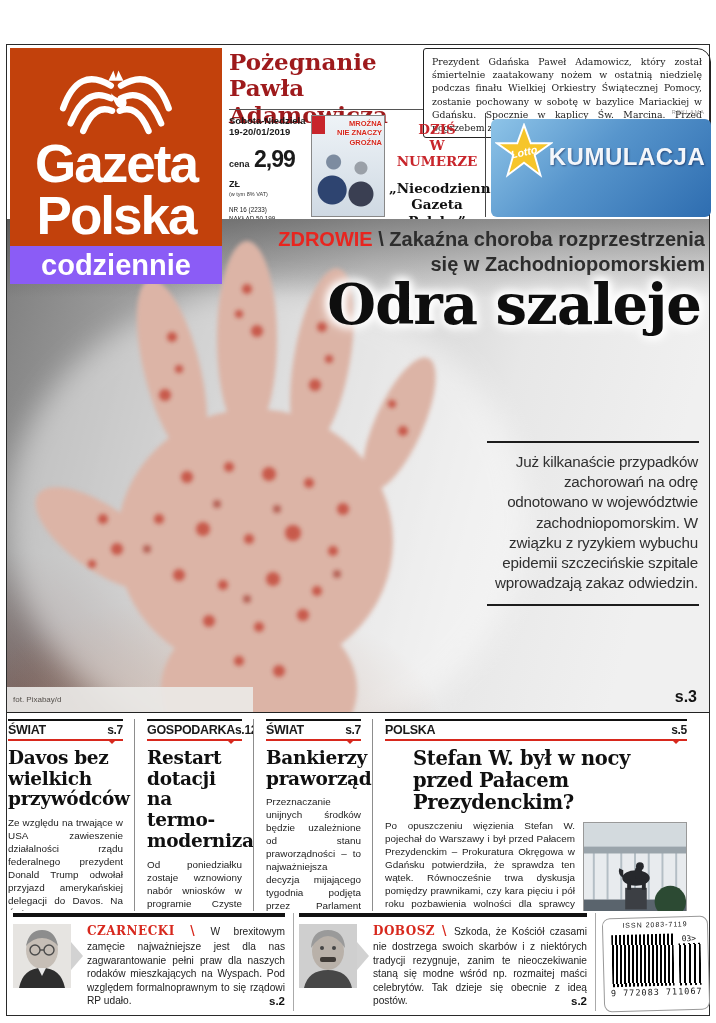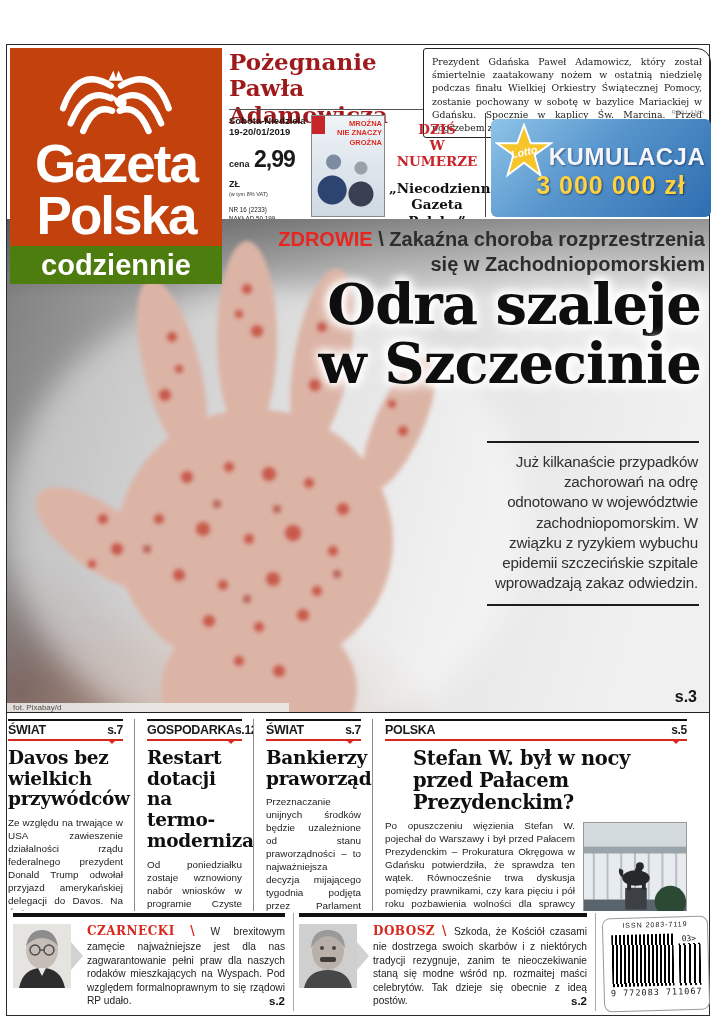--- a/index.html
+++ b/index.html
@@ -5,21 +5,21 @@
   * { margin:0; padding:0; box-sizing:border-box; }
   html,body { background:#fff; }
   body { font-family:"Liberation Sans", sans-serif; color:#1a1a1a; }
   .page { position:relative; width:716px; height:1023px; background:#fff; overflow:hidden; }
   .frame { position:absolute; left:6px; top:44px; width:704px; height:972px; border:1px solid #2a2a2a; background:#fff; }
 
   
   .logo { position:absolute; left:3px; top:3px; width:212px; z-index:6; }
   .logo-red { background:#c2410c; height:198px; text-align:center; padding-top:10px; }
   .logo-red .word { color:#fff; font-weight:bold; font-size:53px; line-height:0.98; letter-spacing:-2px; }
-  .logo-black { background:#4d7c0f; height:38px; text-align:center; }
+  .logo-black { background:#8b5cf6; height:38px; text-align:center; }
   .logo-black .word { color:#fff; font-weight:bold; font-size:29px; line-height:38px; letter-spacing:0px; }
   .eagle { height:78px; margin:0 auto 2px; display:block; }
 
   
   .farewell-title { position:absolute; left:222px; top:4px; width:194px; font-family:"DejaVu Serif", serif; font-weight:bold; font-size:23px; line-height:1.15; color:#9e1a1c; }
   .rule-under-title { position:absolute; left:222px; top:64px; width:194px; border-top:1px solid #555; }
   .farewell-box { position:absolute; left:416px; top:3px; width:288px; height:90px; border:1px solid #222; border-radius:3px 14px 3px 3px; padding:6px 8px; font-family:"DejaVu Serif", serif; font-size:9.3px; line-height:1.42; text-align:justify; color:#222; }
   .p-ref { color:#d7281d; font-weight:bold; font-family:"Liberation Sans", sans-serif; font-size:11px; float:right; }
 
   .reklama { position:absolute; right:4px; top:64px; font-size:5.5px; color:#999; letter-spacing:1px; }
@@ -63,21 +63,21 @@
       radial-gradient(ellipse 240px 200px at 2% 96%, rgba(80,40,35,.45), rgba(80,40,35,0) 70%),
       linear-gradient(180deg, rgba(55,55,55,.5), rgba(55,55,55,0) 16%),
       linear-gradient(105deg, #7e7e7e 0%, #a5a5a5 22%, #cfcfcf 45%, #e7e7e7 66%, #f0f0f0 88%);
   }
   .hand-svg { position:absolute; left:0; top:0; width:702px; height:494px; }
   .kicker { position:absolute; right:4px; top:8px; width:440px; text-align:right; font-size:20px; font-weight:bold; line-height:1.25; color:#2d2d2d; }
   .kicker .tag { color:#e8251f; }
   .main-headline { position:absolute; right:8px; top:56px; text-align:right; font-family:"DejaVu Serif", serif; font-weight:bold; font-size:56px; line-height:1.06; color:#0e0e0e; letter-spacing:-1px; text-shadow:0 0 8px #fff, 0 0 16px #fff, 2px 2px 10px rgba(255,255,255,.95), -2px -2px 10px rgba(255,255,255,.9); }
   .lede { position:absolute; right:10px; top:222px; width:212px; text-align:right; font-size:15.2px; font-weight:500; line-height:1.33; color:#303030; border-top:2px solid #1c1c1c; border-bottom:2px solid #1c1c1c; padding:9px 1px 10px; letter-spacing:-0.2px; }
   .photo-pref { position:absolute; right:12px; bottom:6px; font-size:16px; font-weight:bold; color:#141414; }
-  .credit { position:absolute; left:0; bottom:0; width:282px; background:rgba(235,234,232,.9); color:#55504c; font-size:8px; padding:0 6px; }
+  .credit { position:absolute; left:0; bottom:0; width:246px; background:rgba(235,234,232,.9); color:#55504c; font-size:8px; padding:8px 6px; }
 
   
   .sections { position:absolute; left:1px; top:674px; width:690px; height:192px; display:grid; grid-template-columns:126px 119px 119px 1fr; column-gap:0; overflow:hidden; }
   .col { padding-right:11px; overflow:hidden; }
   .col + .col { border-left:1px solid #8d8d8d; padding-left:12px; }
   .sec-head { position:relative; display:flex; justify-content:space-between; align-items:baseline; border-top:2px solid #111; border-bottom:2.5px solid #d7281d; padding:2px 0 2px; font-size:12.5px; font-weight:bold; letter-spacing:-0.3px; }
   .sec-head .pg { font-size:12px; }
   .sec-head::after { content:""; position:absolute; right:6px; top:100%; border:5px solid rgba(0,0,0,0); border-top-color:#d7281d; }
   .sec-hl { font-family:"DejaVu Serif", serif; font-weight:bold; font-size:18.5px; line-height:1.12; color:#101010; margin:7px 0 7px; letter-spacing:-0.3px; }
   .col4 .sec-hl { font-size:19.5px;margin-left:28px; }
@@ -178,21 +178,20 @@
     </div>
     <div class="dzis-divider"></div>
 
     <div class="reklama">REKLAMA</div>
     <div class="ad">
       <svg class="star" viewBox="0 0 60 60">
         <path d="M30,2 L37,21 L58,21 L41,33 L47,54 L30,41 L13,54 L19,33 L2,21 L23,21 Z" fill="#f6c52a" stroke="#fff" stroke-width="2"></path>
         <text x="30" y="34" text-anchor="middle" font-size="11" font-style="italic" font-weight="bold" fill="#fff" transform="rotate(-12 30 30)">Lotto</text>
       </svg>
       <div class="l1">KUMULACJA</div>
-      <div class="l2">3 000 000 zł</div>
     </div>
 
     <div class="photo">
       <svg class="hand-svg" viewBox="0 0 702 494">
         <defs>
           <filter id="soft">
               <feGaussianBlur stdDeviation="2"></feGaussianBlur>
             </filter>
           <filter id="soft2">
               <feGaussianBlur stdDeviation="14"></feGaussianBlur>
@@ -251,21 +250,20 @@
             <circle cx="330" cy="355" r="4"></circle>
         </g>
       </svg>
 
       <div class="kicker">
         <span class="tag">ZDROWIE</span><span> \ </span><span>Zakaźna choroba rozprzestrzenia się w Zachodniopomorskiem</span>
       </div>
 
       <div class="main-headline">
         <div>Odra szaleje</div>
-        <div>w Szczecinie</div>
       </div>
 
       <div class="lede">Już kilkanaście przypadków zachorowań na odrę odnotowano w województwie zachodniopomorskim. W związku z ryzykiem wybuchu epidemii szczecińskie szpitale wprowadzają zakaz odwiedzin.</div>
       <div class="photo-pref">s.3</div>
       <div class="credit">fot. Pixabay/d</div>
     </div>
 
     <div class="sections">
 
       <div class="col col1">

